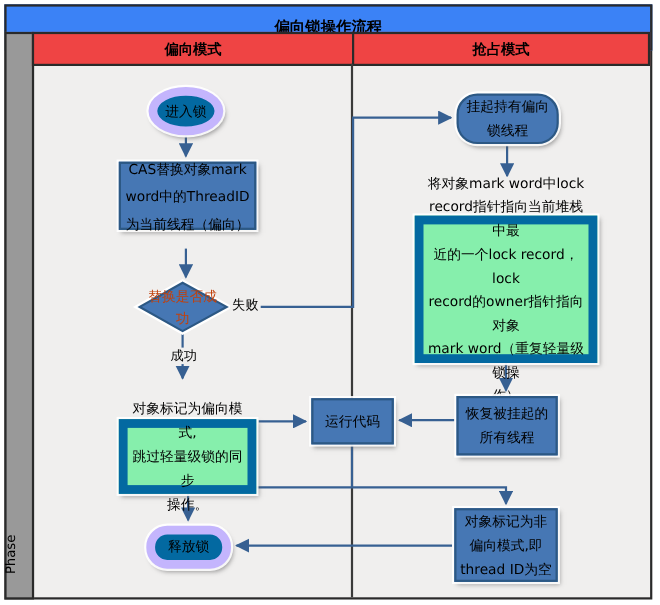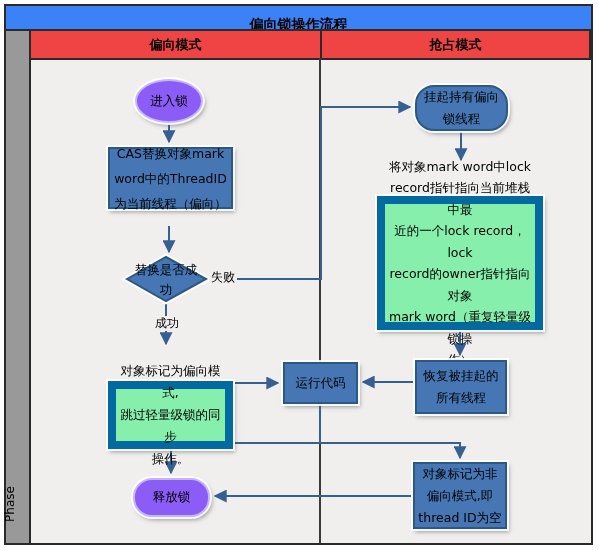--- a/index.html
+++ b/index.html
@@ -9,25 +9,25 @@
   .phasecol{position:absolute;left:4px;top:29px;width:27px;height:516px;background:#999999;border:2px solid #2a2a2a;box-sizing:border-box;}
   .phasetext{position:absolute;left:-14px;bottom:32px;transform:rotate(-90deg);font-size:12px;color:#000;white-space:nowrap;}
   .lanehdr{position:absolute;top:29px;height:31px;background:#ef4444;border:2px solid #2a2a2a;box-sizing:border-box;display:flex;align-items:center;justify-content:center;font-size:13px;font-weight:bold;color:#000;}
   .lanehdr1{left:29px;width:293px;}
   .lanehdr2{left:320px;width:271px;}
   .lanesep{position:absolute;left:319px;top:58px;width:2px;height:485px;background:#3a3a3a;}
   .svglayer{position:absolute;left:0;top:0;width:600px;height:550px;pointer-events:none;}
   .node{position:absolute;box-sizing:border-box;display:flex;align-items:center;justify-content:center;text-align:center;white-space:pre-line;font-size:12.5px;color:#000;box-shadow:0 0 0 2px rgba(255,255,255,0.9),2px 3px 4px rgba(90,90,90,0.55);}
   .blue{background:#4677b4;border:2px solid #2c5884;}
   .orange{background:#86efac;border:8px solid #0369a1;margin-top:32px;}
-  .red{background:#8b5cf6;border:2px solid #c4b5fd;}
+  .red{background:#0369a1;border:8px solid #c4b5fd;}
   .ellipse{border-radius:50%;}
   .capsule{border-radius:19px;}
   .edgelabel{position:absolute;font-size:12px;color:#000;background:#f0efee;padding:0 2px;line-height:15px;}
-  .dtext{position:absolute;left:131px;top:260px;width:70px;text-align:center;font-size:12.5px;line-height:20px;color:#000000;}
+  .dtext{position:absolute;left:131px;top:260px;width:70px;text-align:center;font-size:12.5px;line-height:20px;color:#c2410c;}
   .lh22{line-height:22px;}
   .lh24{line-height:25px;}
   .lh21{line-height:21.5px;}
 </style>
 </head>
 <body>
 
 <div class="page">
 
   <div class="frame"></div>

